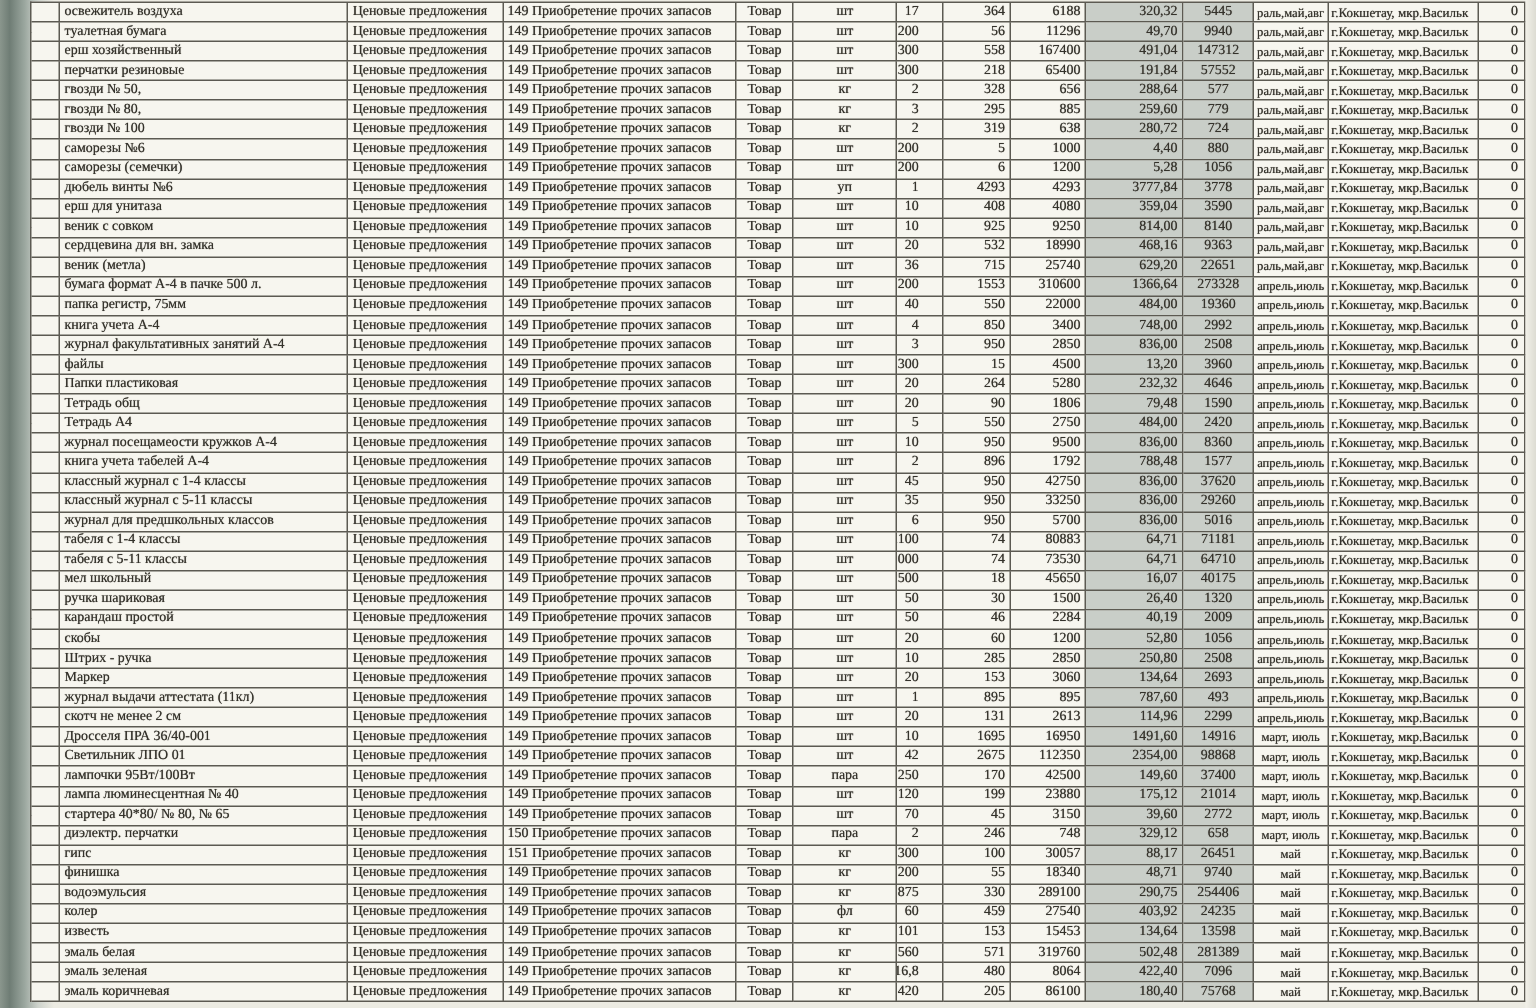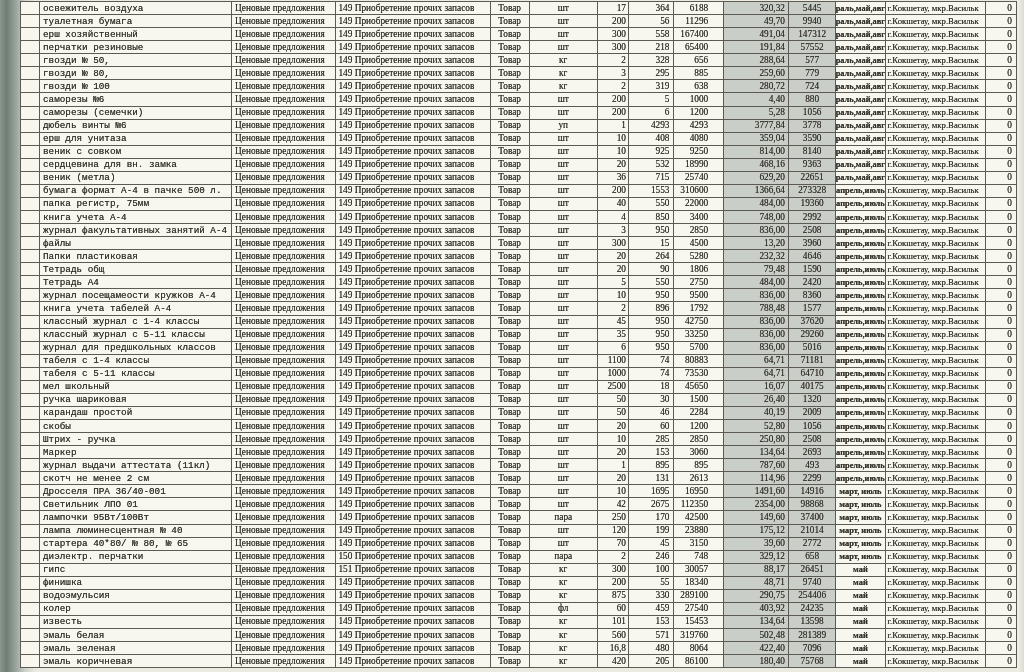--- a/index.html
+++ b/index.html
@@ -31,31 +31,31 @@
     border-bottom:1px solid var(--line,#5c5a52);
     font-size:9.3px;line-height:11px;color:#34322b;
     text-shadow:0 0 .5px #56544c;
     overflow:hidden;white-space:nowrap;
     display:flex;align-items:center;
   }
   .al{justify-content:flex-start;}
   .ar{justify-content:flex-end;}
   .ac{justify-content:center;}
   .c0{width:18px;padding-right:18px;}
-  .c1{width:199px;padding-left:3px;font-family:Liberation Mono, monospace;}
+  .c1{width:199px;padding-left:3px;}
   .c2{width:108px;padding-left:3px;font-family:Liberation Serif, serif;}
   .c3{width:160px;padding-left:2px;}
   .c4{width:40px;}
   .c5{width:71px;}
-  .c6{width:32px;padding-right:2px;}
+  .c6{width:32px;padding-right:16px;}
   .c7{width:46px;padding-right:3px;}
-  .c8{width:52px;padding-right:15px;}
+  .c8{width:52px;padding-right:3px;}
   .c9{width:67px;padding-right:3px;background:var(--shade,#c9cec8);}
   .c10{width:49px;background:var(--shade,#c9cec8);}
-  .c11{width:51px;font-size:8.4px;font-weight:bold;}
+  .c11{width:51px;font-size:8.4px;}
   .c12{width:104px;padding-left:2px;font-size:8.7px;}
   .c13{width:32px;padding-right:4px;}
 </style>
 </head>
 <body>
 
 <div class="spine"></div>
 <div class="scan-table">
     <div class="row">
       <div class="cell c0 ar">33</div>

